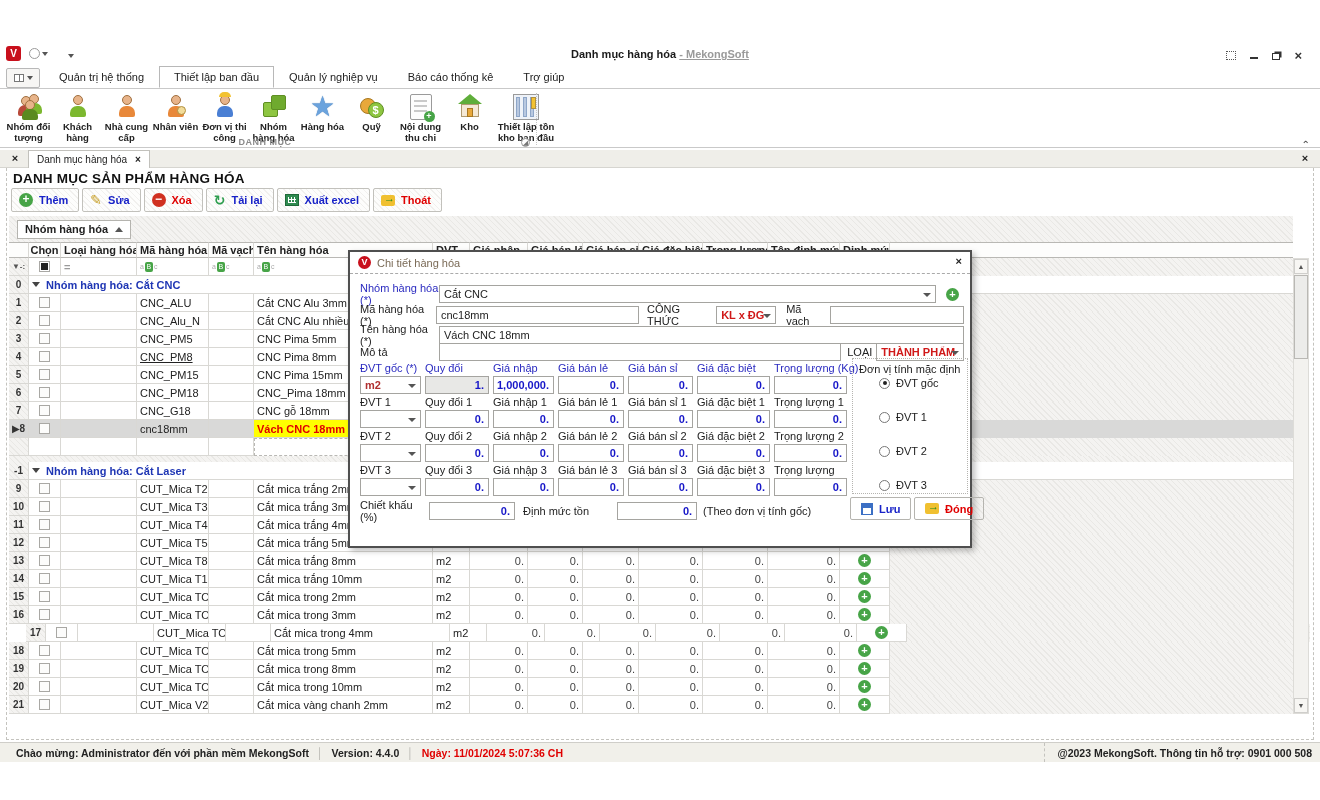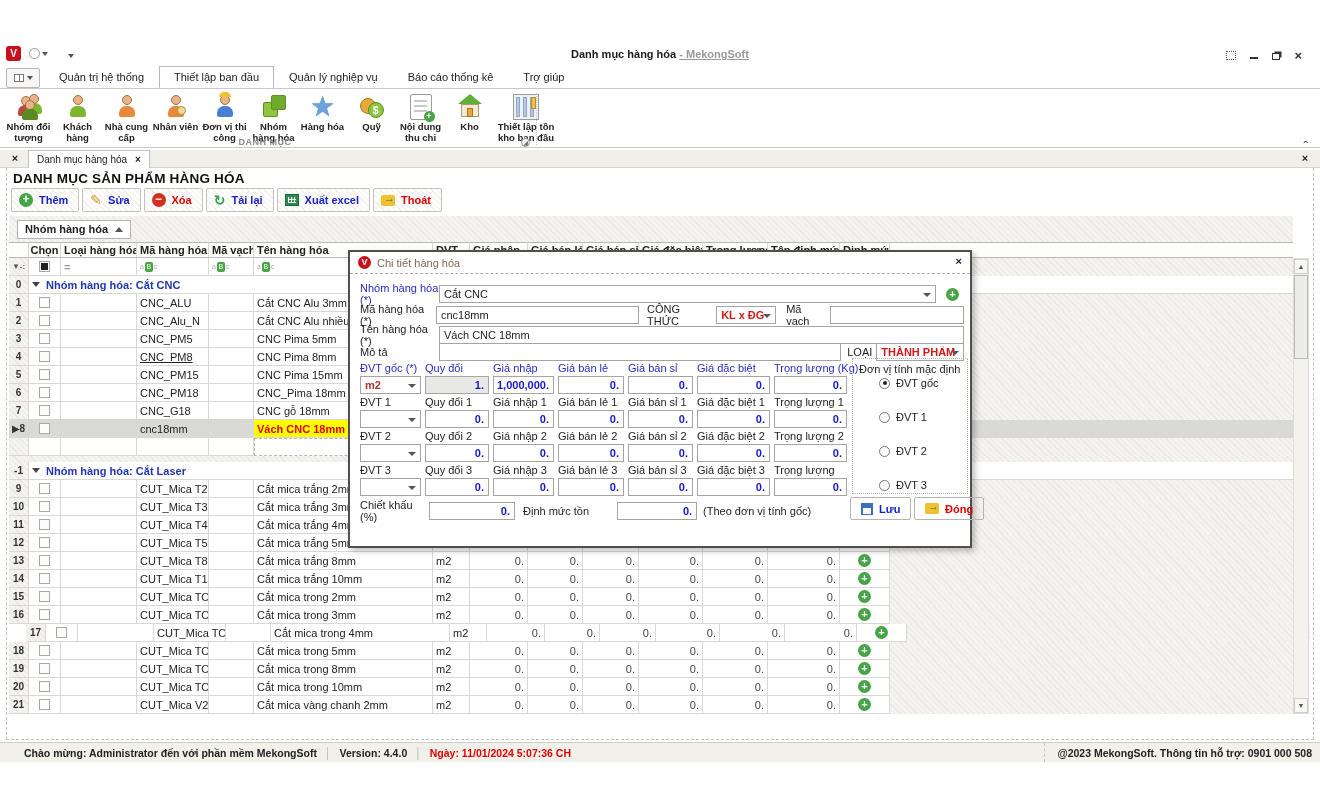--- a/index.html
+++ b/index.html
@@ -959,21 +959,21 @@
       <span class="floppy"></span>
       <span class="blue">Lưu</span>
     </div>
     <div class="mbtn" style="left:564px;">
       <span class="exit-ico"></span>
       <span class="red">Đóng</span>
     </div>
   </div>
 
   <div class="abs" id="statusbar">
-    <span style="margin-left:24px;">Chào mừng: Administrator đến với phần mềm MekongSoft</span>
+    <span style="margin-left:16px;">Chào mừng: Administrator đến với phần mềm MekongSoft</span>
     <span class="sep">│</span>
     <span>Version: 4.4.0</span>
     <span class="sep">│</span>
     <span class="red">Ngày: 11/01/2024 5:07:36 CH</span>
     <span id="status-right">@2023 MekongSoft. Thông tin hỗ trợ: 0901 000 508</span>
   </div>
 
 </div>
 
 </body></html>

